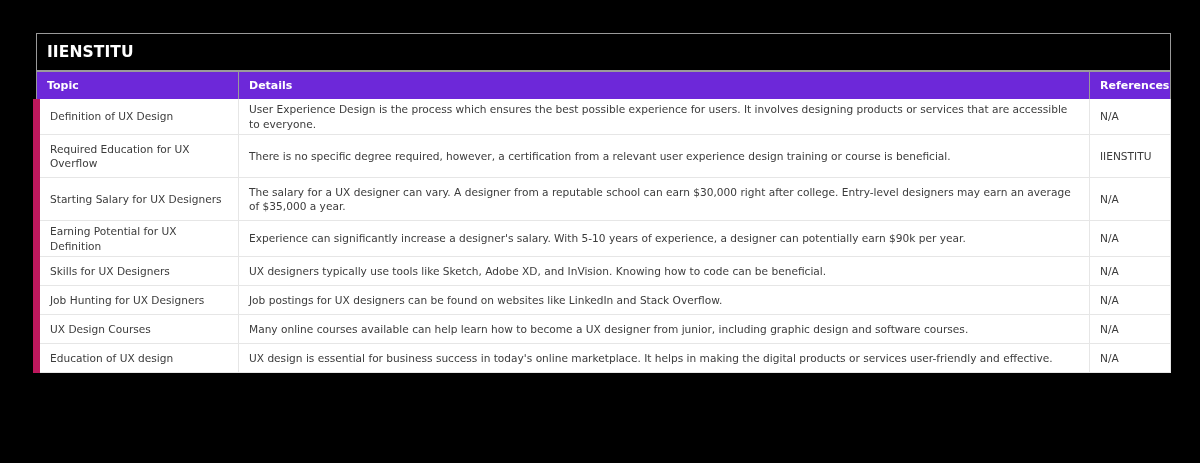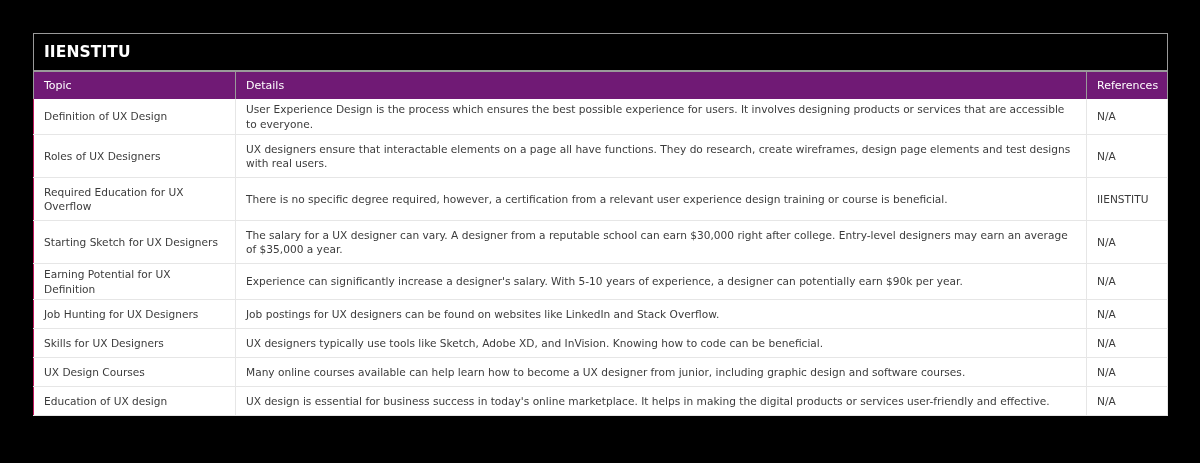--- a/index.html
+++ b/index.html
@@ -35,41 +35,41 @@
       text-align: left;
       font-size: 15.5px;
       font-weight: bold;
       height: 36px;
       padding: 0 10px;
       border: 1.5px solid #9a9a9a;
       border-bottom: 2px solid #9a9a9a;
       letter-spacing: 0.1px;
     }
     th.col-head {
-      background: #701a75;
+      background: #6d28d9;
       color: #fff;
       text-align: left;
       font-size: 11px;
-      font-weight: normal;
+      font-weight: bold;
       height: 28px;
       padding: 0 10px;
       border-left: 1.5px solid #9a9a9a;
       border-right: 1.5px solid #9a9a9a;
       box-sizing: border-box;
     }
     td {
       background: #ffffff;
       padding: 3px 10px;
       vertical-align: middle;
       border-right: 1px solid #e6e6e6;
       border-bottom: 1px solid #e6e6e6;
       line-height: 14.5px;
       box-sizing: border-box;
     }
-    td:first-child { border-left: 1px solid #be185d; margin-top: 20px; }
+    td:first-child { border-left: 7px solid #be185d; margin-top: 20px; }
     tr.r1 td { height: 29px; }
     tr.r2 td { height: 43px; }
   </style>
 </head>
 <body>
 
 <div class="wrap">
   <table>
     <colgroup>
       <col class="c-topic">
@@ -86,47 +86,42 @@
         <th class="col-head">References</th>
       </tr>
     </thead>
     <tbody>
       <tr class="r1">
         <td>Definition of UX Design</td>
         <td>User Experience Design is the process which ensures the best possible experience for users. It involves designing products or services that are accessible to everyone.</td>
         <td>N/A</td>
       </tr>
       <tr class="r2">
-        <td>Roles of UX Designers</td>
-        <td>UX designers ensure that interactable elements on a page all have functions. They do research, create wireframes, design page elements and test designs with real users.</td>
-        <td>N/A</td>
-      </tr>
-      <tr class="r2">
         <td>Required Education for UX Overflow</td>
         <td>There is no specific degree required, however, a certification from a relevant user experience design training or course is beneficial.</td>
         <td>IIENSTITU</td>
       </tr>
       <tr class="r2">
-        <td>Starting Sketch for UX Designers</td>
+        <td>Starting Salary for UX Designers</td>
         <td>The salary for a UX designer can vary. A designer from a reputable school can earn $30,000 right after college. Entry-level designers may earn an average of $35,000 a year.</td>
         <td>N/A</td>
       </tr>
       <tr class="r1">
         <td>Earning Potential for UX Definition</td>
         <td>Experience can significantly increase a designer's salary. With 5-10 years of experience, a designer can potentially earn $90k per year.</td>
         <td>N/A</td>
       </tr>
       <tr class="r1">
-        <td>Job Hunting for UX Designers</td>
-        <td>Job postings for UX designers can be found on websites like LinkedIn and Stack Overflow.</td>
+        <td>Skills for UX Designers</td>
+        <td>UX designers typically use tools like Sketch, Adobe XD, and InVision. Knowing how to code can be beneficial.</td>
         <td>N/A</td>
       </tr>
       <tr class="r1">
-        <td>Skills for UX Designers</td>
-        <td>UX designers typically use tools like Sketch, Adobe XD, and InVision. Knowing how to code can be beneficial.</td>
+        <td>Job Hunting for UX Designers</td>
+        <td>Job postings for UX designers can be found on websites like LinkedIn and Stack Overflow.</td>
         <td>N/A</td>
       </tr>
       <tr class="r1">
         <td>UX Design Courses</td>
         <td>Many online courses available can help learn how to become a UX designer from junior, including graphic design and software courses.</td>
         <td>N/A</td>
       </tr>
       <tr class="r1">
         <td>Education of UX design</td>
         <td>UX design is essential for business success in today's online marketplace. It helps in making the digital products or services user-friendly and effective.</td>

